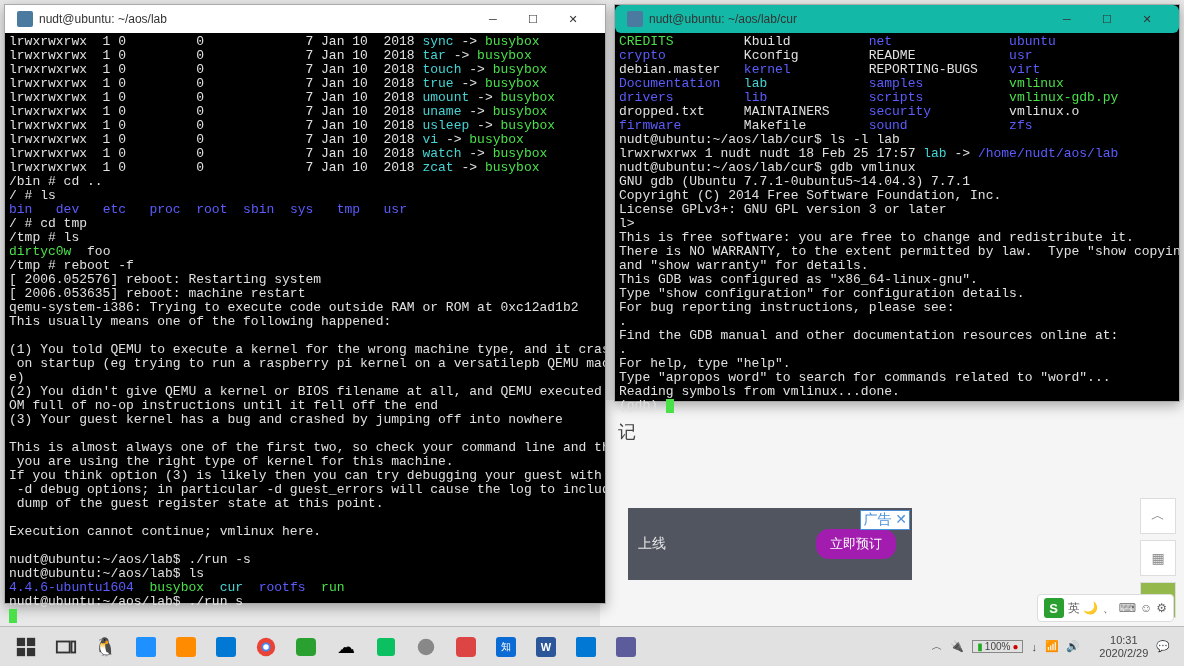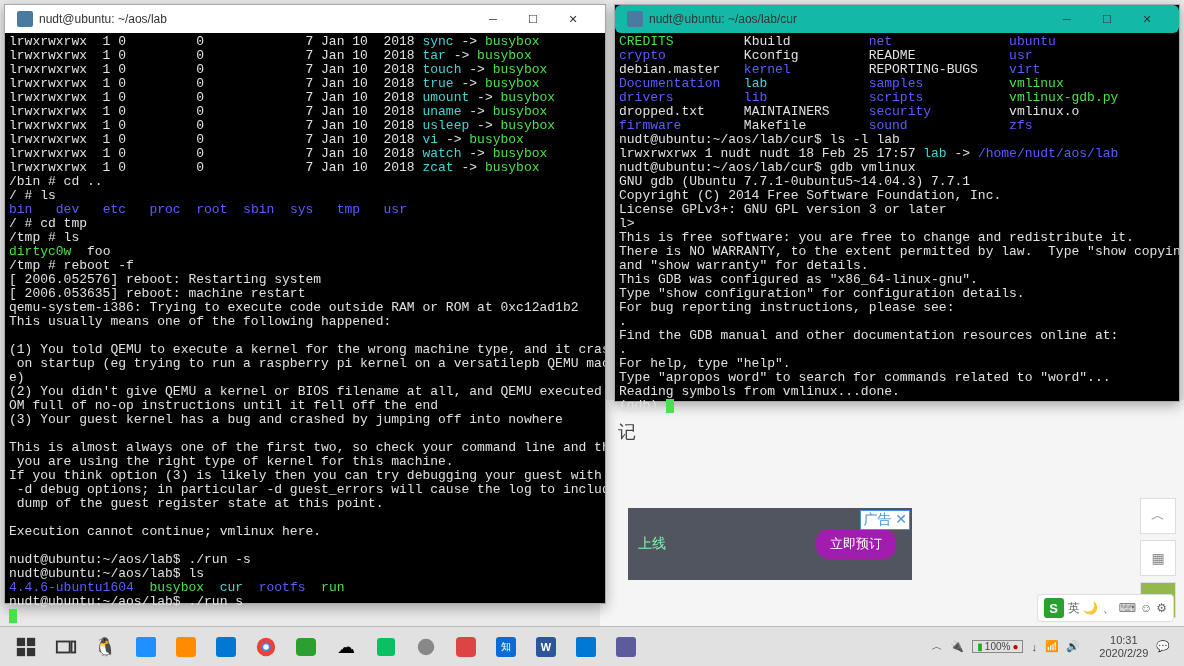--- a/index.html
+++ b/index.html
@@ -75,21 +75,21 @@
 .ad-btn {
   background: #a21caf;
   color: #fff;
   padding: 6px 14px;
   font-size: 13px;
   border-radius: 13px;
 }
 .ad-text {
   position: absolute;
   left: 10px;
-  color: #86efac;
+  color: #e5e5e5;
   font-size: 14px;
 }
 .note-txt { position: absolute; left: 618px; top: 420px; color: #444; font-size: 18px; }
 
 
 .side-btns { position: absolute; right: 8px; top: 498px; display: flex; flex-direction: column; gap: 6px; }
 .side-btn { width: 36px; height: 36px; background: #fff; border: 1px solid #ddd; display: flex; align-items: center; justify-content: center; font-size: 14px; color: #888; }
 .side-btn.star { background: #95b84a; color: #fff; }
 
 

